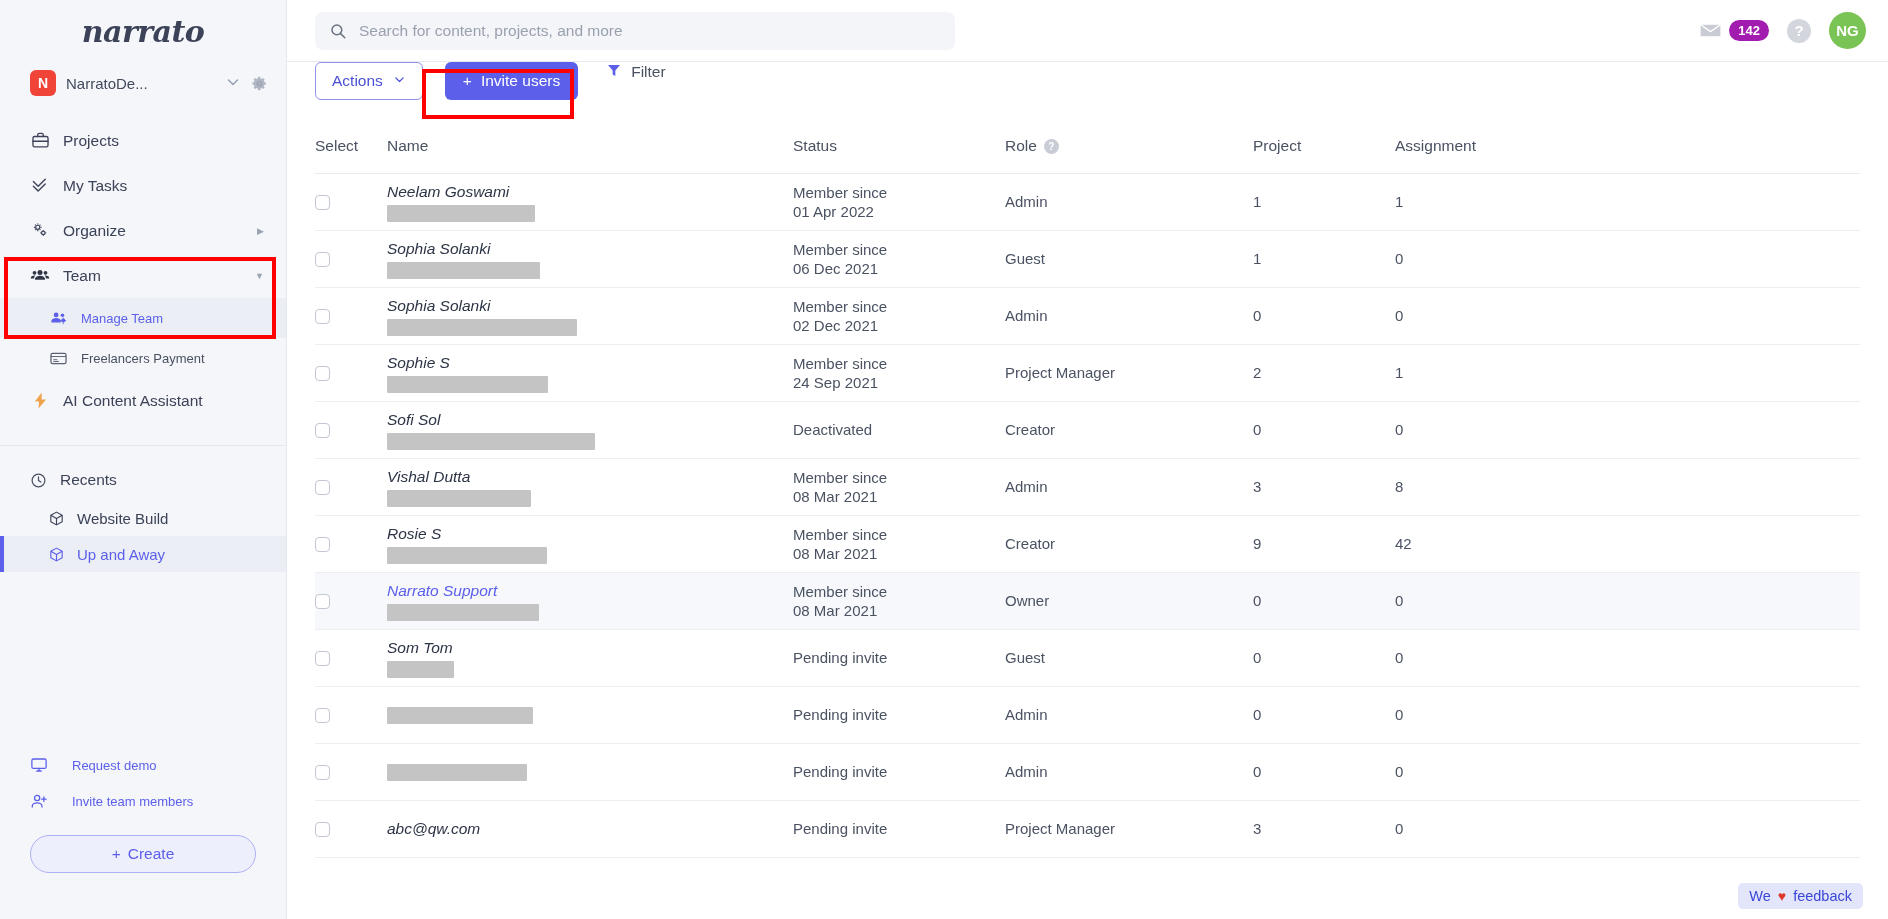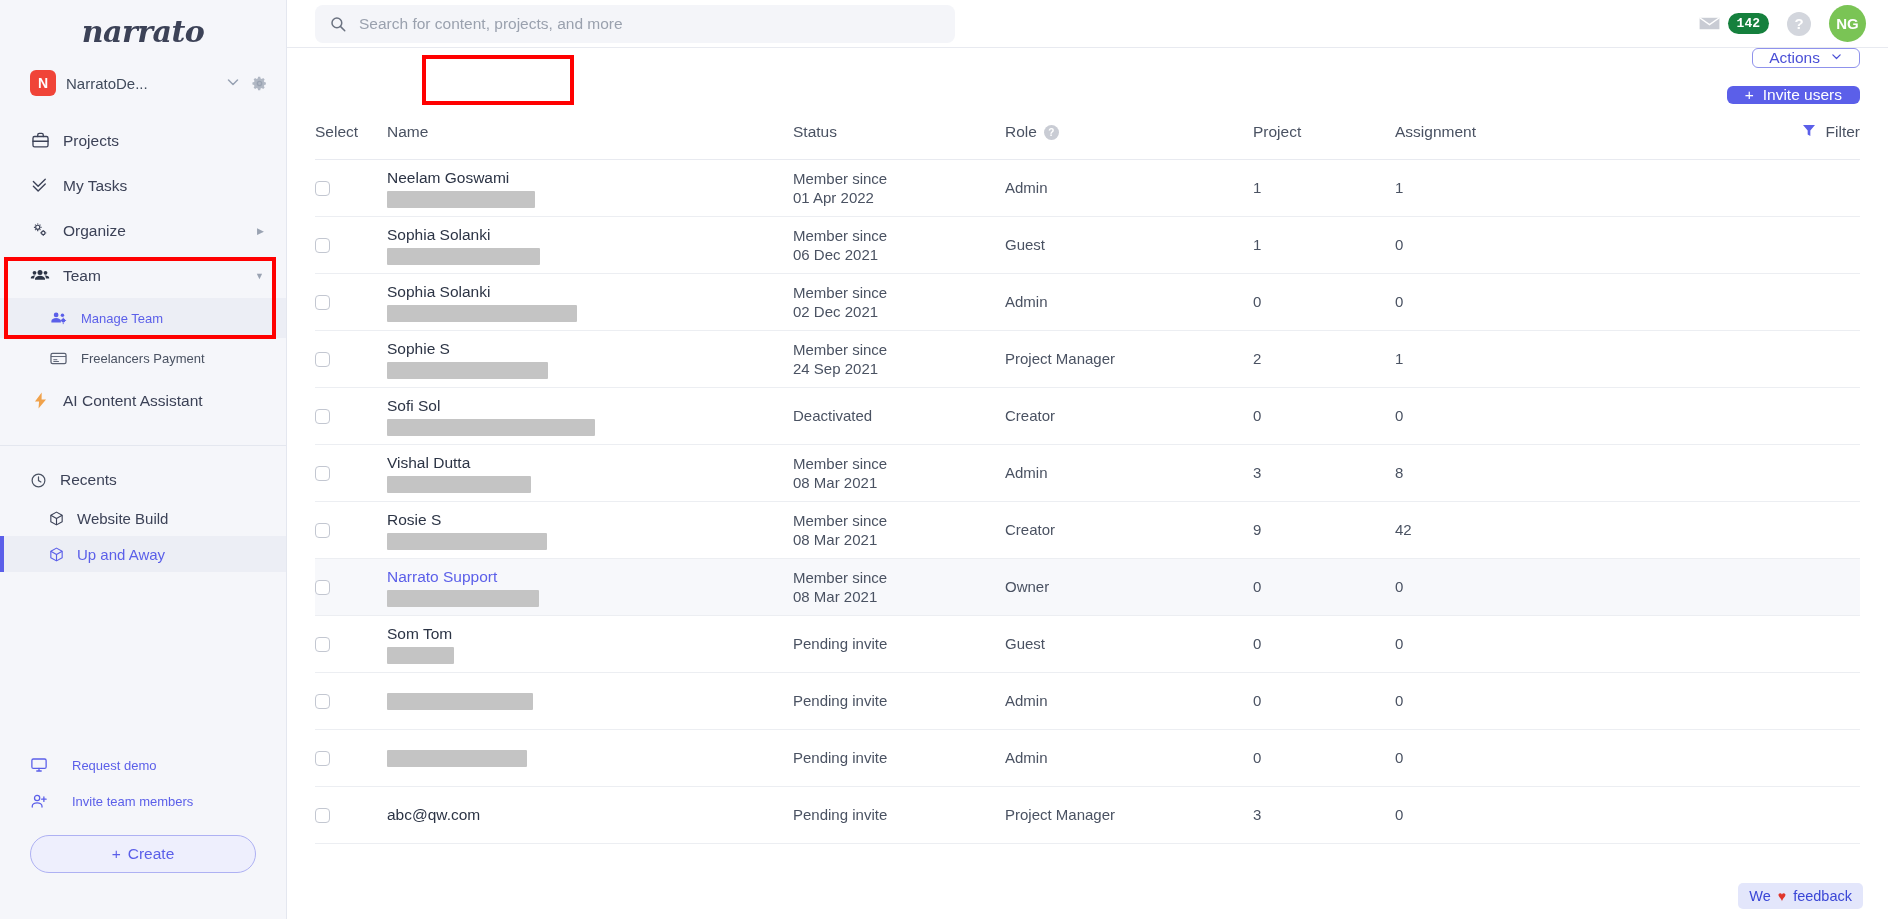--- a/index.html
+++ b/index.html
@@ -98,59 +98,58 @@
   .anno {
     position: absolute; border: 4px solid #ff0000;
     pointer-events: none; z-index: 40;
   }
   #anno-team { left: 4px; top: 257px; width: 272px; height: 82px; }
 
   
   .main { flex: 1; display: flex; flex-direction: column; min-width: 0; position: relative; }
 
   .topbar {
-    height: 48px; display: flex; align-items: center;
+    height: 62px; display: flex; align-items: center;
     padding: 0 22px 0 28px; border-bottom: 1px solid #e8eaf0;
     background: #fff; gap: 16px;
   }
   .search {
     flex: 0 0 640px; height: 38px; border-radius: 8px;
     background: #f4f5f9; display: flex; align-items: center;
     gap: 12px; padding: 0 14px;
   }
   .search-icon { color: #6b7280; display: flex; }
   .search-input {
     border: none; outline: none; background: transparent;
     font-family: "Liberation Sans", sans-serif;
     font-size: 15.5px; color: #3c4257; width: 100%;
   }
   .search-input::placeholder { color: #9aa1ae; }
   .top-right { margin-left: auto; display: flex; align-items: center; gap: 18px; }
   .mail-wrap { display: flex; align-items: center; gap: 6px; }
   .mail-icon { color: #c9ccd4; display: flex; }
   .badge {
-    background: #15803d; color: #fff; font-size: 13px; font-weight: 700;
-    border-radius: 11px; padding: 2px 9px; line-height: 17px; font-family: Liberation Mono, monospace;
+    background: #a21caf; color: #fff; font-size: 13px; font-weight: 700;
+    border-radius: 11px; padding: 2px 9px; line-height: 17px;
   }
   .help-icon {
     width: 24px; height: 24px; border-radius: 50%;
     background: #d3d6dd; color: #fff; font-size: 15px; font-weight: 700;
     display: flex; align-items: center; justify-content: center; cursor: pointer;
   }
   .avatar {
     width: 37px; height: 37px; border-radius: 50%;
     background: #7ac455; color: #fff; font-size: 15px; font-weight: 600;
     display: flex; align-items: center; justify-content: center; cursor: pointer;
   }
 
   .toolbar {
-    height: 65px; display: flex; align-items: flex-end;
+    height: 65px; display: flex; align-items: flex-start;
     gap: 18px; padding: 0 28px 0 28px; background: #fff;
     position: relative;
-    flex-direction: column;
   }
   .btn-actions {
     height: 38px; padding: 0 16px; border-radius: 6px;
     border: 1px solid #8f92ec; background: #fff; color: #4a4fd6;
     font-size: 15.5px; display: flex; align-items: center; gap: 10px; cursor: pointer;
   }
   .btn-invite {
     height: 38px; padding: 0 18px; border-radius: 6px;
     border: none; background: #5b5fe9; color: #fff;
     font-size: 15.5px; display: flex; align-items: center; gap: 9px;
@@ -186,21 +185,21 @@
 
   tbody td { padding: 0; border-bottom: 1px solid #eceef2; vertical-align: middle; }
   tbody tr { height: 57px; }
   tbody tr.highlight td { background: #f7f8fb; }
 
   .chk {
     width: 15px; height: 15px; border: 1px solid #c3c7d1;
     border-radius: 4px; background: #fff; cursor: pointer;
   }
   .cell-name { display: flex; flex-direction: column; gap: 4px; padding: 8px 0; }
-  .name-text { font-size: 15.5px; color: #2c3445; }
+  .name-text { font-size: 15.5px; color: #2c3445; font-style: italic; }
   .name-text.link { color: #5b5fe9; }
   .redact { height: 17px; background: #c4c4c4; border-radius: 1px; }
   .cell-status { font-size: 15px; color: #4a5262; line-height: 1.28; }
   .cell-role, .cell-num { font-size: 15px; color: #4a5262; }
 
   .feedback {
     position: absolute; right: 25px; bottom: 10px;
     background: #e3e6fb; color: #3a46d6;
     border-radius: 5px; padding: 5px 11px;
     font-size: 14.5px; display: flex; align-items: center; gap: 7px;

